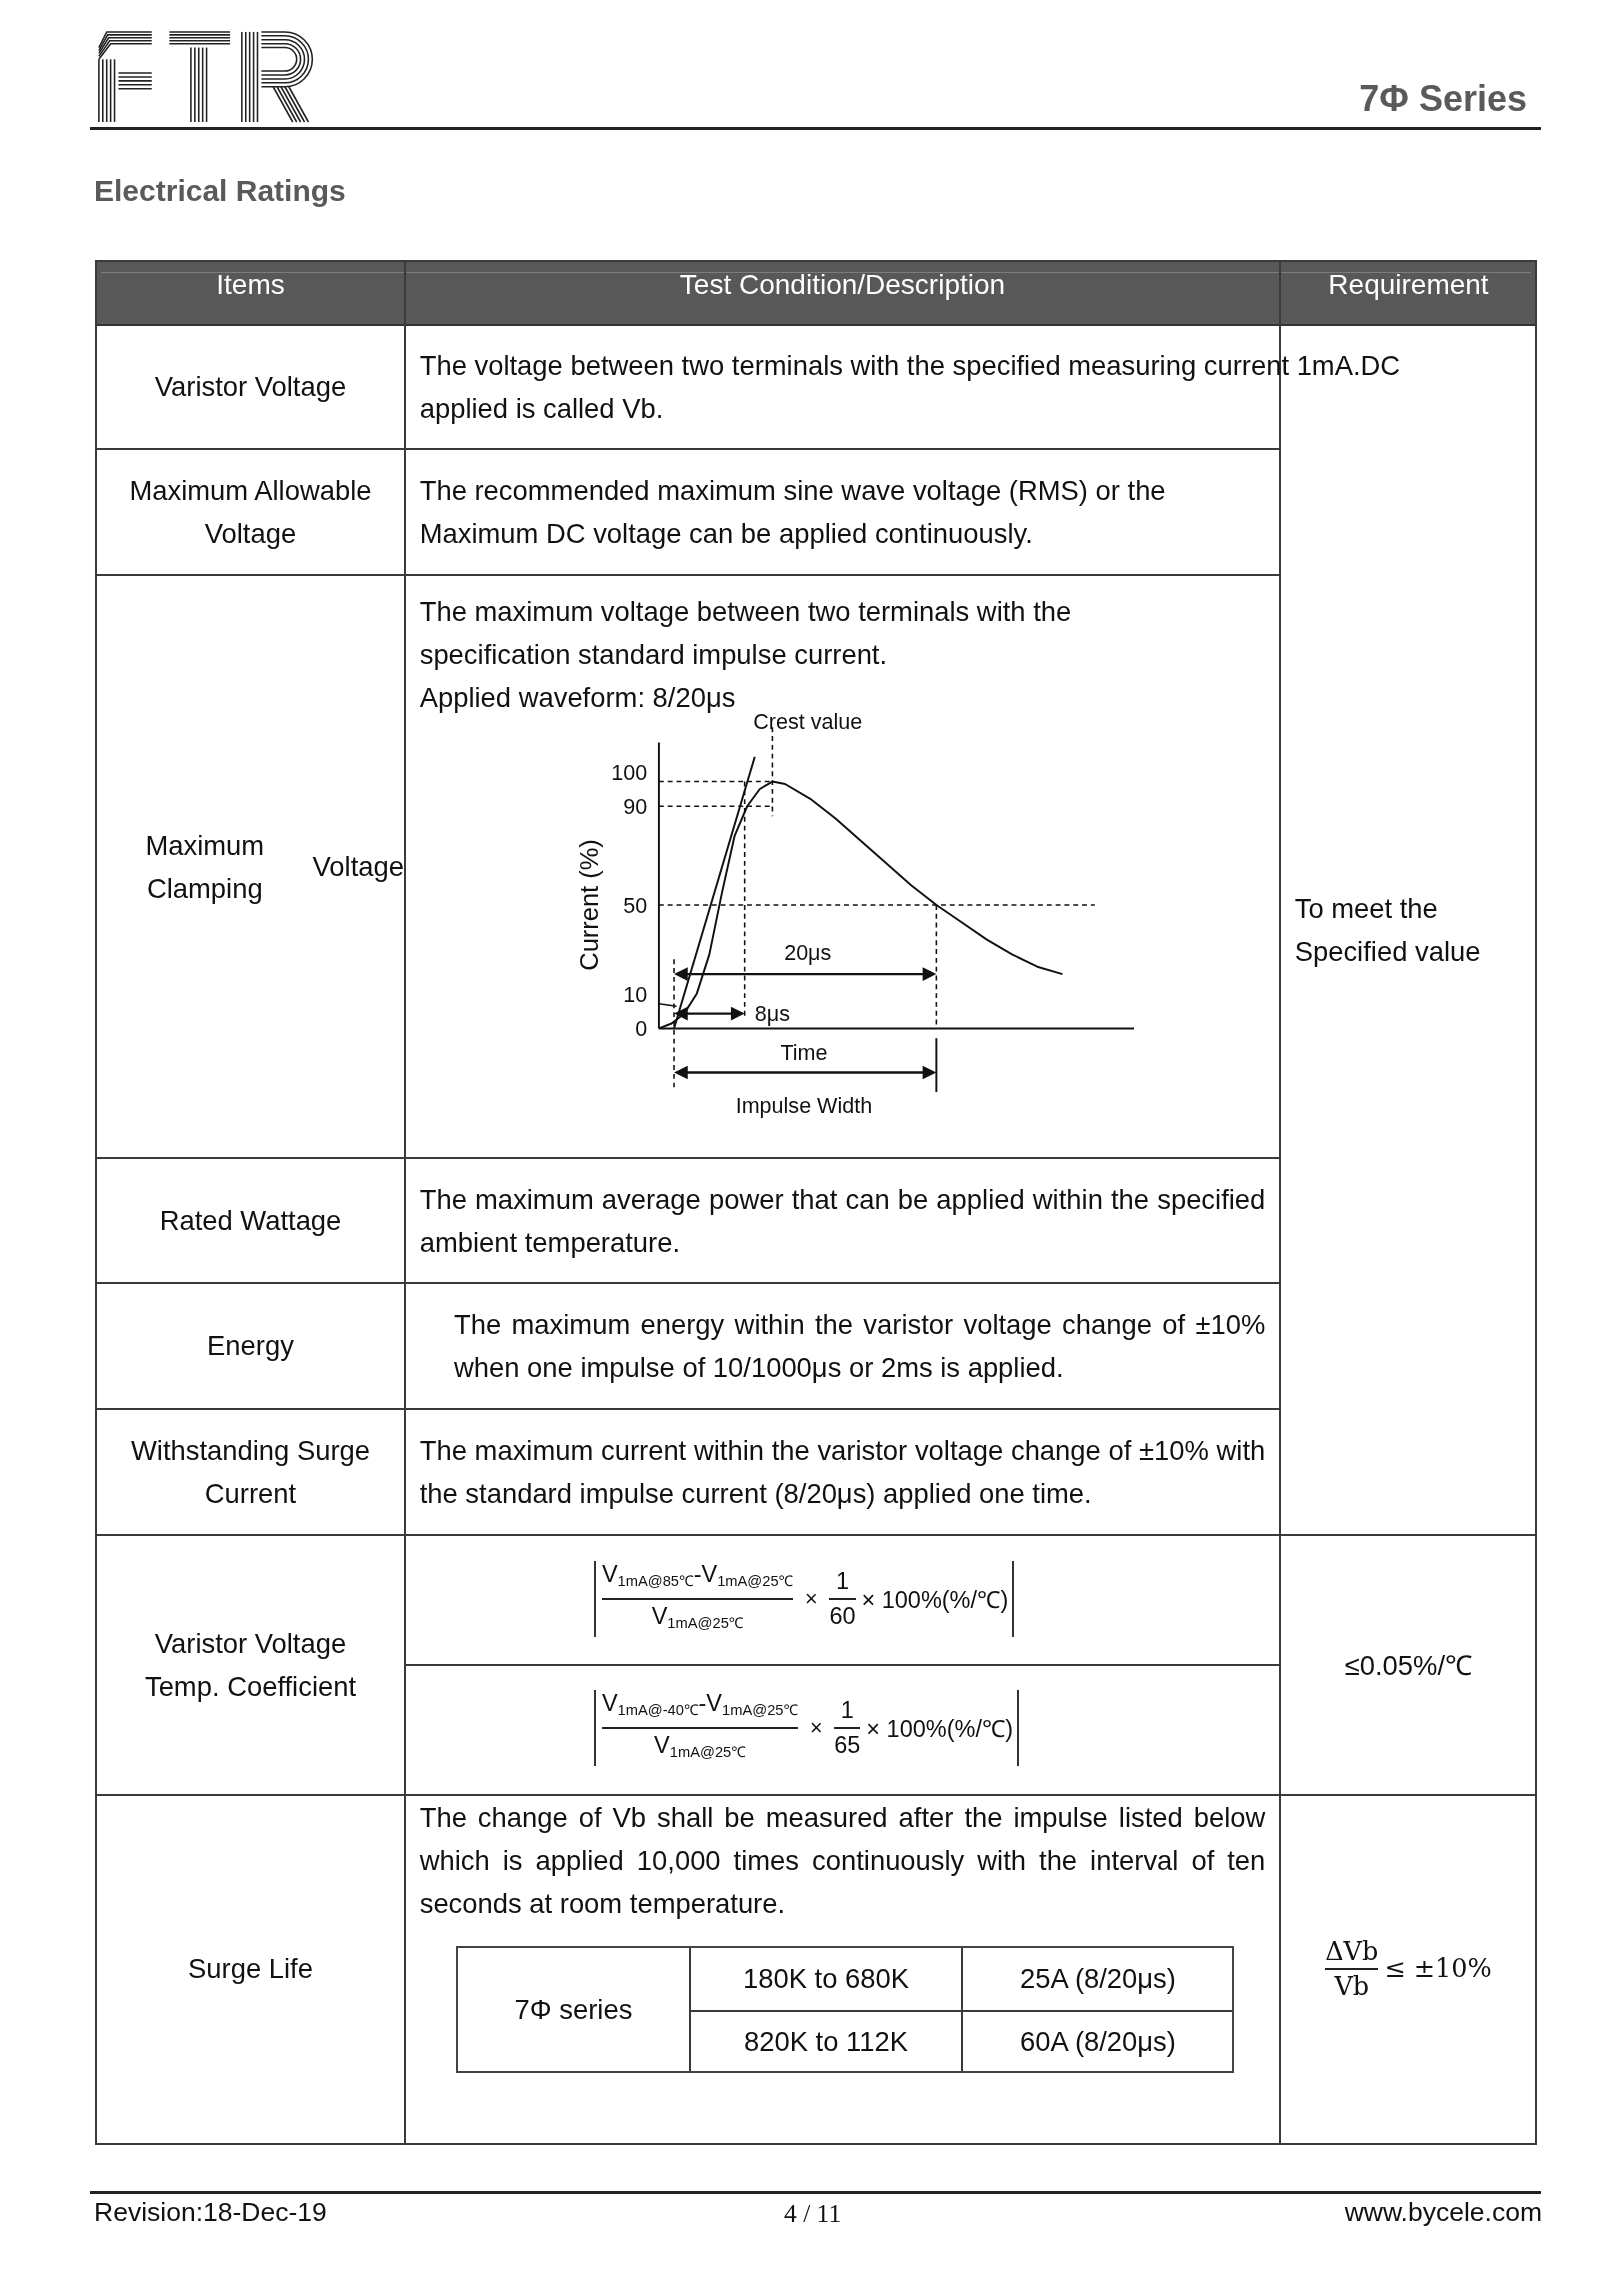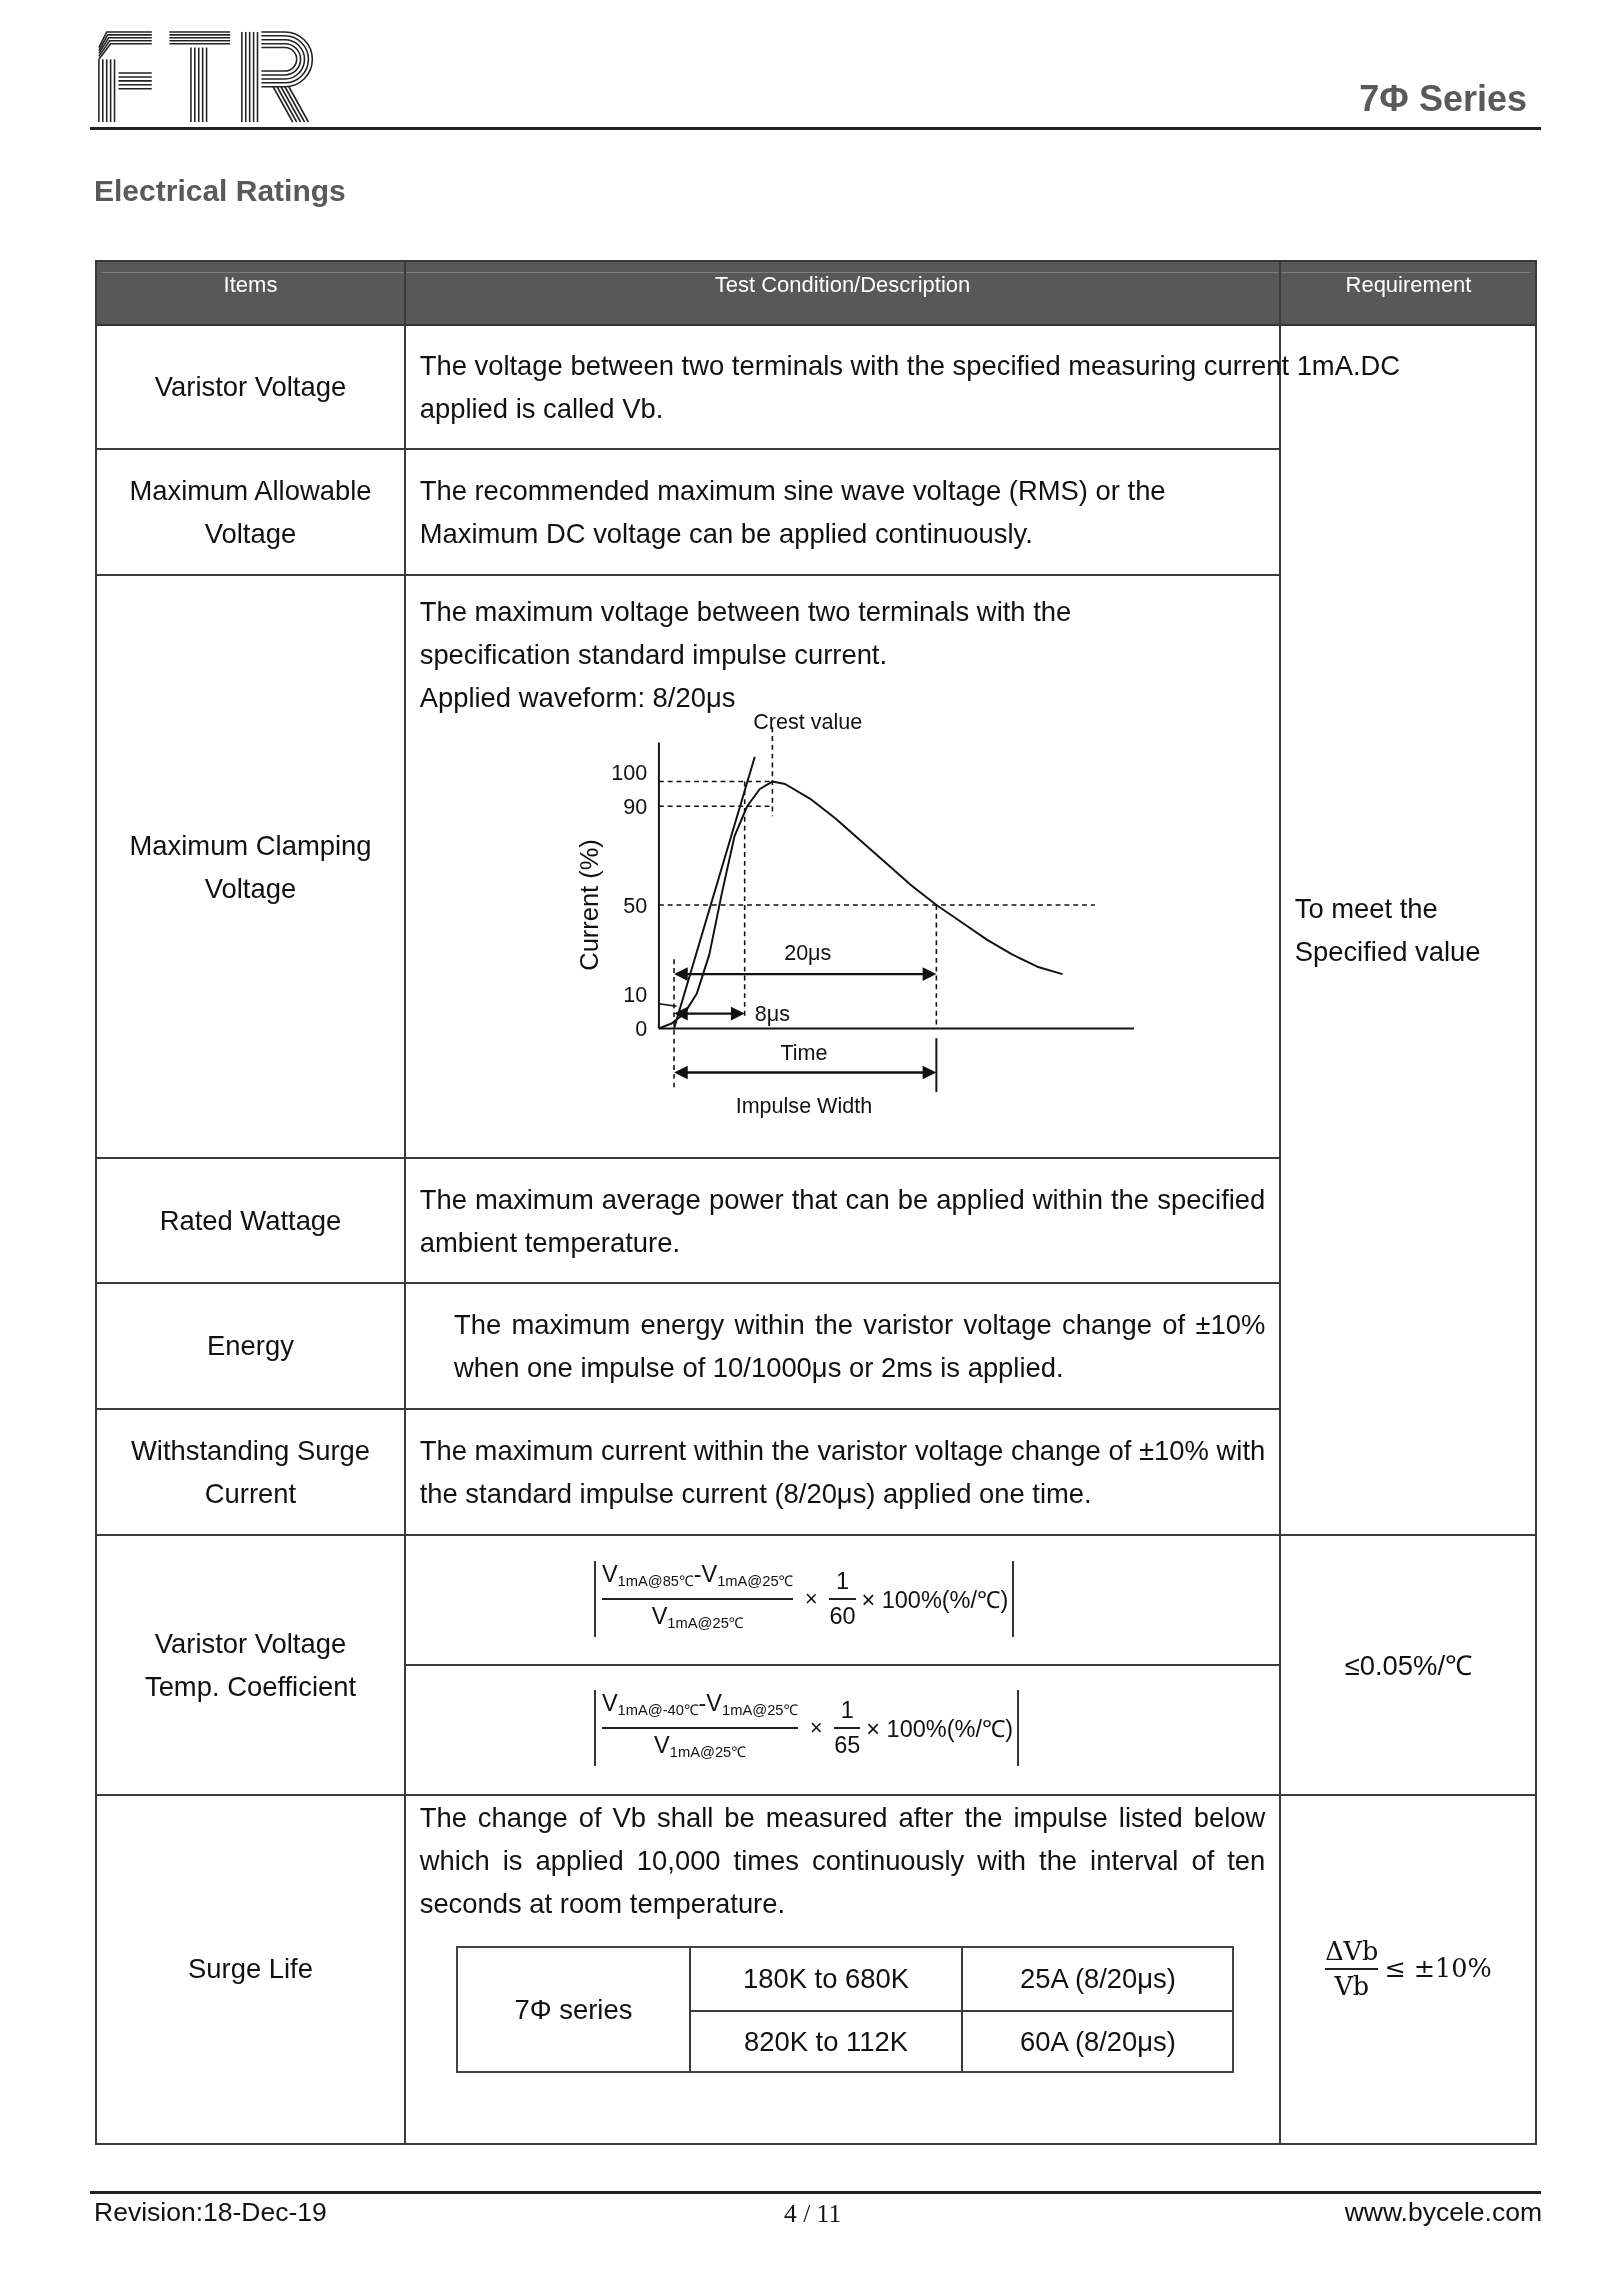--- a/index.html
+++ b/index.html
@@ -10,21 +10,21 @@
   
   .logo { left:93px; top:25.5px; width:235px; height:98px; }
   .series-title { right:93px; top:78px; font-size:36px; font-weight:bold; color:#5a5a5a; }
   .header-rule { left:90px; top:127px; width:1451px; height:2.9px; background:#222; }
   .section-title { left:94px; top:174px; font-size:30px; font-weight:bold; color:#5a5a5a; }
 
   
   .tbl { left:95px; top:260px; width:1442px; height:1885px; border:2.9px solid #3a3a3a; box-sizing:border-box; }
   .hdr { position:absolute; left:0; top:0; width:100%; height:64px; background:#585858; border-bottom:2px solid #333; box-sizing:border-box; }
   .hdr-cell { position:absolute; top:0; height:46px; display:flex; align-items:center; justify-content:center;
-              color:#ffffff; font-size:22px; }
+              color:#ffffff; font-size:28px; }
   .hdr .inner-line { position:absolute; left:3.9px; right:3.9px; top:9.8px; height:1px; background:#7c7c7c; }
   .vline { position:absolute; top:0; bottom:0; width:2px; background:#3a3a3a; }
   .hline { position:absolute; height:2px; background:#3a3a3a; }
   .cell { position:absolute; box-sizing:border-box; font-size:27.4px; line-height:43px; }
   .cell.center { display:flex; align-items:center; justify-content:center; text-align:center; }
   .cell.desc { padding:0 13.7px 0 13.7px; display:flex; align-items:center; }
   .cell.desc .txt { width:100%; }
   .justify { text-align:justify; text-align-last:left; }
 
   
@@ -138,21 +138,21 @@
   </div>
 
   <div class="cell center" style="left:0;top:188px;width:307px;height:123px;flex-direction:column;">
     <div>Maximum Allowable</div>
     <div>Voltage</div>
   </div>
   <div class="cell desc" style="left:309px;top:188px;width:873px;height:123px;">
     <div class="txt">The recommended maximum sine wave voltage (RMS) or the Maximum DC voltage can be applied continuously.</div>
   </div>
 
-  <div class="cell center" style="left:0;top:314px;width:307px;height:581px;flex-direction:column;">
+  <div class="cell center" style="left:0;top:314px;width:307px;height:581px;flex-direction:row;">
     <div>Maximum Clamping</div>
     <div>Voltage</div>
   </div>
   <div class="cell" style="left:309px;top:308px;width:700px;padding:7.8px 13.7px 0 13.7px;margin-top:12px;">
     <div>The maximum voltage between two terminals with the specification standard impulse current.</div>
     <div>Applied waveform: 8/20μs</div>
   </div>
 
   <svg class="chart-svg" style="left:444px;top:451px;width:706px;height:431px;" viewBox="0 0 720 440">
     <g id="chart-layer">

